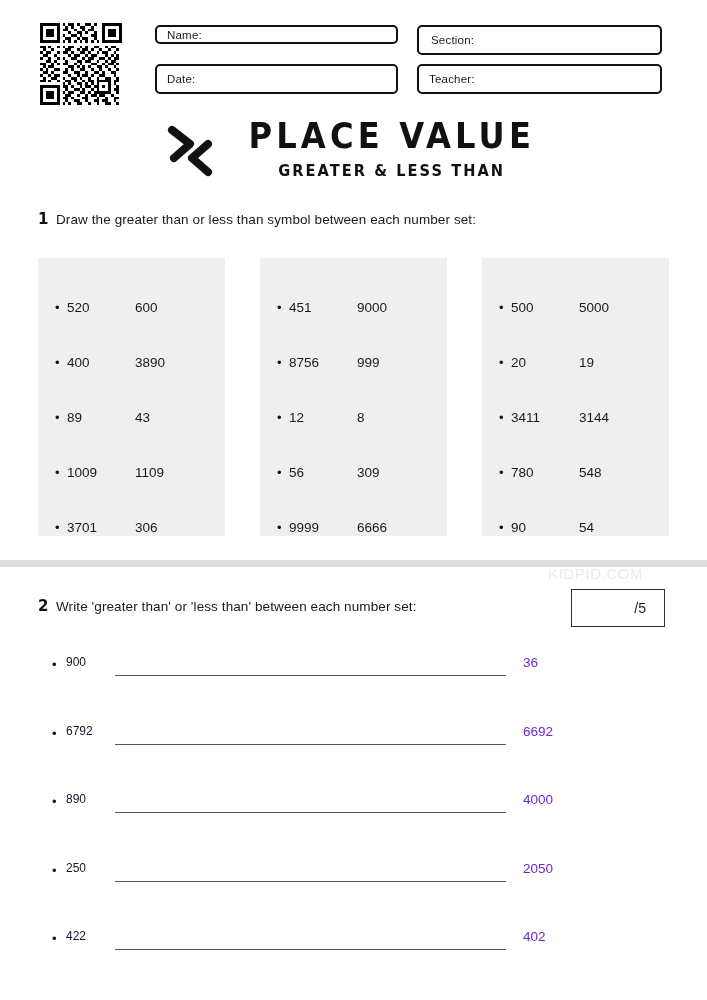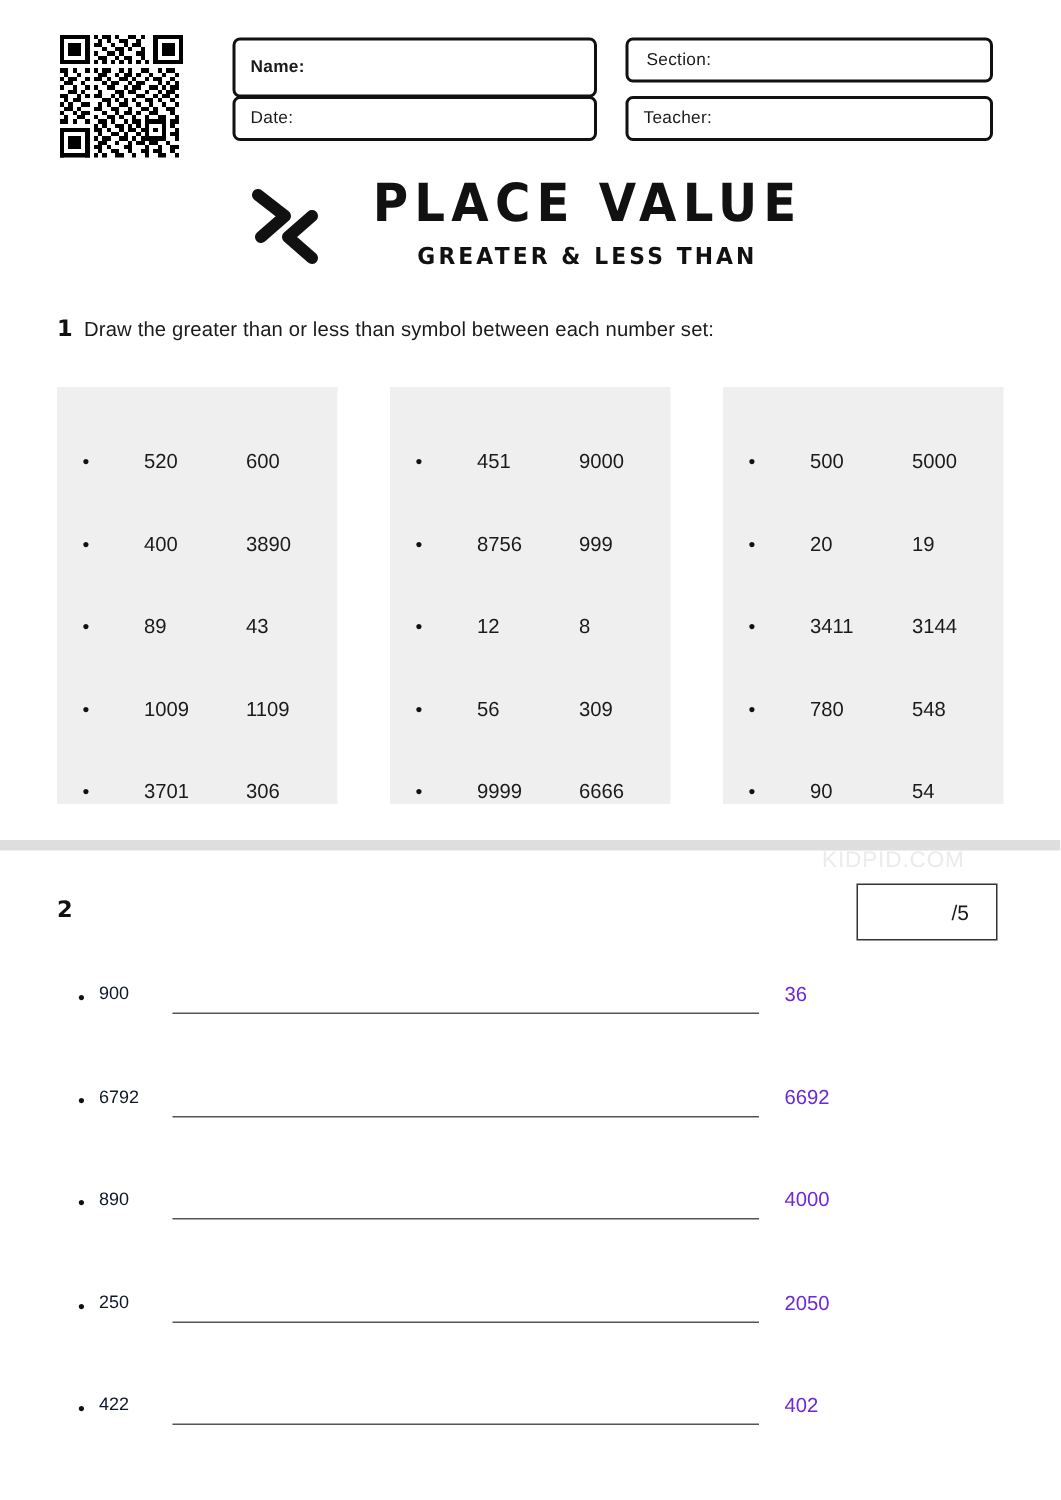--- a/index.html
+++ b/index.html
@@ -43,21 +43,21 @@
     display: flex;
     align-items: center;
     padding-left: 10px;
   }
   .field-label {
     font-size: 11.5px;
     font-family: "Liberation Sans", sans-serif;
     color: #1a1a1a;
     letter-spacing: 0.2px;
   }
-  #f-name    { left: 155px; top: 25px;  width: 243px; height: 40px; font-weight: bold; }
+  #f-name    { left: 155px; top: 25px;  width: 243px; height: 19px; }
   #f-date    { left: 155px; top: 64px;  width: 243px; height: 30px; }
   #f-section { left: 417px; top: 25px;  width: 245px; height: 30px; padding-left: 12px; }
   #f-teacher { left: 417px; top: 64px;  width: 245px; height: 30px; }
 
   
   .title-block {
     position: absolute;
     left: 0; top: 118px;
     width: 707px;
     display: flex;
@@ -162,21 +162,20 @@
     font-size: 13px;
     line-height: 1;
     color: #111111;
     flex: 0 0 auto;
   }
   .pnum-a {
     width: 68px;
     font-size: 13.5px;
     color: #1a1a1a;
     flex: 0 0 auto;
-    margin-left: 29px;
   }
   .pnum-b {
     font-size: 13.5px;
     color: #1a1a1a;
   }
 
   
   .divider {
     position: absolute;
     left: 0; top: 560px;
@@ -593,20 +592,21 @@
       </div>
     </div>
 
   </div>
 
   <div class="divider"></div>
   <div class="watermark">KIDPID.COM</div>
 
   <div class="section-head" id="sec2-head">
     <span class="sec-num">2</span>
+    <span class="sec-text">Write 'greater than' or 'less than' between each number set:</span>
   </div>
   <div class="score-box" id="score2">
     <span>/5</span>
   </div>
 
   <div class="lines">
 
     <div class="lrow">
       <span class="lbullet">•</span>
       <span class="lnum-a">900</span>

